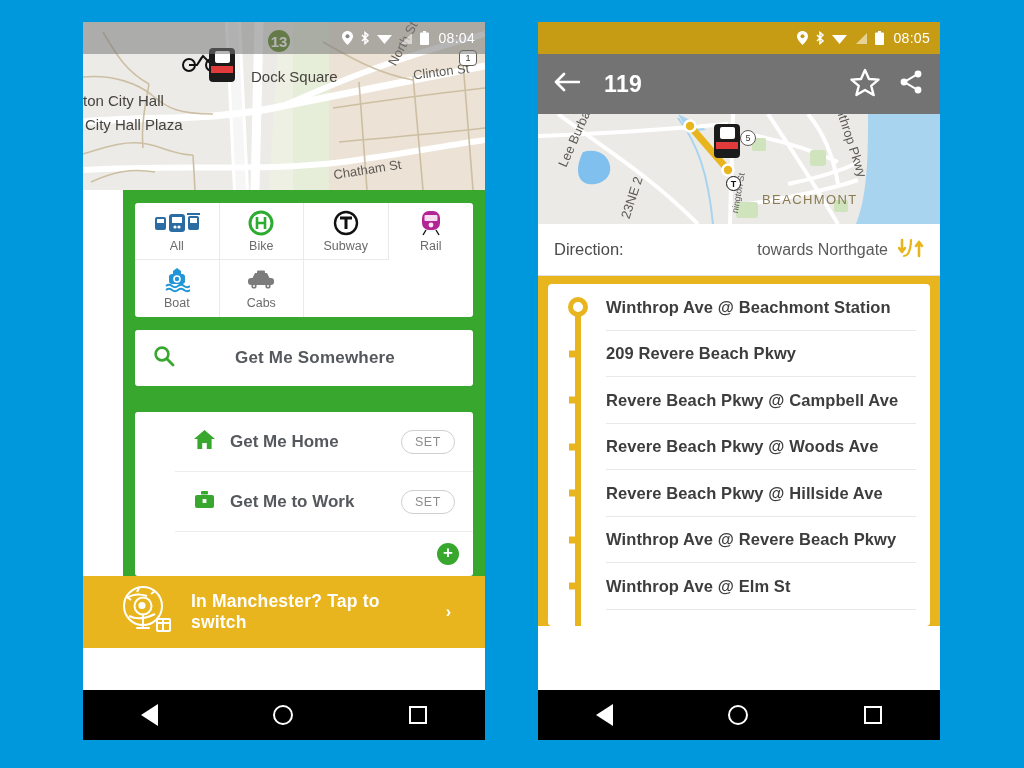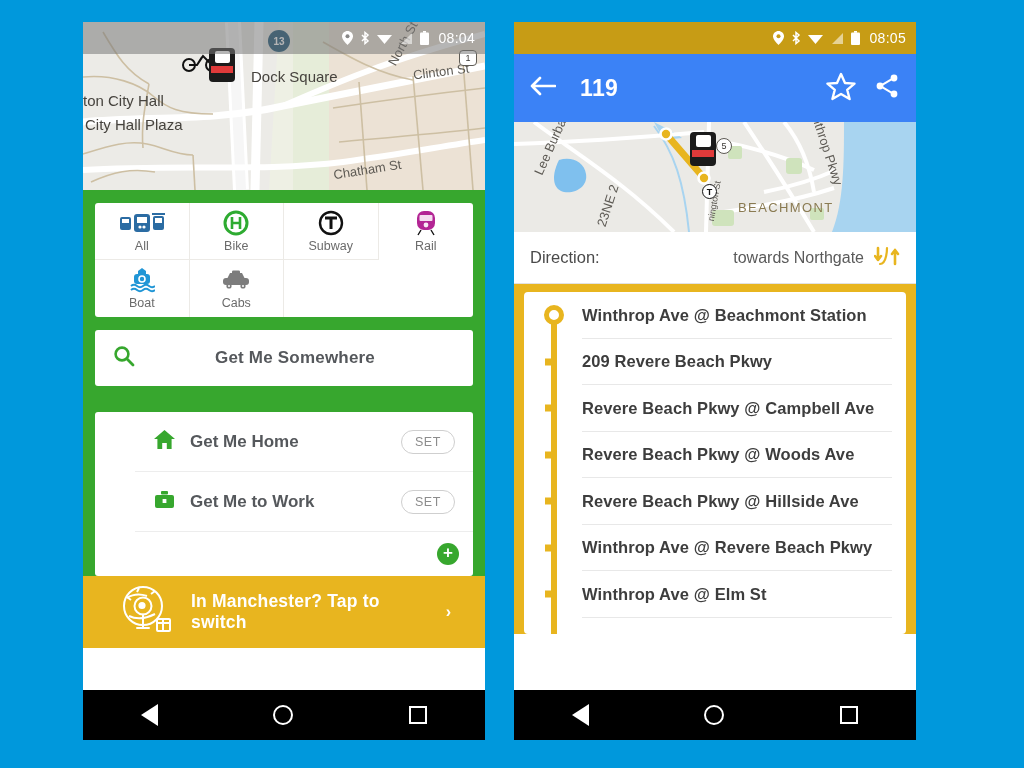--- a/index.html
+++ b/index.html
@@ -7,21 +7,21 @@
     width: 1024px; height: 768px;
     background: #0098dc;
     font-family: "Liberation Sans", sans-serif;
     overflow: hidden;
   }
   .stage { position: relative; width: 1024px; height: 768px; }
 
   
   .phone { position: absolute; background: #fff; overflow: hidden; }
   #phone-left  { left: 83px;  top: 22px; width: 402px; height: 718px; }
-  #phone-right { left: 514px; top: 22px; width: 402px; height: 718px; }
+  #phone-right { left: 538px; top: 22px; width: 402px; height: 718px; }
 
   
   .statusbar {
     position: relative; height: 26px; display: flex; align-items: center;
     justify-content: flex-end; gap: 7px; padding: 16px 10px;
     color: #fff; font-size: 13px;
   }
   .statusbar.on-map { background: rgba(120,120,120,.55); }
   .statusbar.on-amber { background: #c79c15; }
   .sb-time { font-size: 14px; letter-spacing: .3px; margin-left: 2px; }
@@ -49,37 +49,37 @@
   .pin { position: absolute; }
   .pin-bus {
     width: 26px; height: 34px; background: #1b1b1b; border-radius: 4px;
     display: flex; flex-direction: column; align-items: center;
     justify-content: flex-start; padding-top: 3px;
   }
   .pin-bus .body { width: 15px; height: 12px; background: #fff; border-radius: 2px; }
   .pin-bus .stripe { width: 22px; height: 7px; background: #e03a3a; margin-top: 3px; }
   .badge-circle {
     position: absolute; width: 22px; height: 22px; border-radius: 50%;
-    background: #0c4a6e; color: #fff; font-size: 10px; font-weight: bold;
+    background: #4d7c0f; color: #fff; font-size: 15px; font-weight: bold;
     display: flex; align-items: center; justify-content: center;
   }
   .badge-shield {
     position: absolute; width: 18px; height: 16px; border-radius: 4px;
     background: #fff; border: 1.6px solid #5e5b55; color: #3a3835;
     font-size: 9px; display: flex; align-items: center; justify-content: center;
   }
   .badge-t {
     position: absolute; width: 15px; height: 15px; border-radius: 50%;
     background: #fff; border: 1.6px solid #111; color: #111;
     font-size: 9px; font-weight: bold;
     display: flex; align-items: center; justify-content: center;
   }
 
   
-  .green-panel { background: #37a72e; padding: 13px 12px 0; }
+  .green-panel { background: #37a72e; padding: 13px 12px 0; margin-left: 40px; }
   .card { background: #fff; border-radius: 3px; }
 
   .mode-grid { display: grid; grid-template-columns: repeat(4,1fr); }
   .mode-cell {
     height: 57px; display: flex; flex-direction: column;
     align-items: center; justify-content: center; gap: 3px;
     border-right: 1px solid #eceae6; border-bottom: 1px solid #eceae6;
   }
   .mode-cell:nth-child(4n) { border-right: none; }
   .mode-cell.row2 { border-bottom: none; }
@@ -116,21 +116,21 @@
   
   .promo {
     background: #e8b51f; height: 72px; display: flex; align-items: center;
     padding: 0 34px; gap: 16px;
   }
   .promo-text { font-size: 17.5px; font-weight: bold; color: #fff; letter-spacing: .2px; }
   .promo-chev { font-size: 16px; color: #fff; font-weight: bold; margin-left: 2px; }
 
   
   .appbar {
-    background: #3b82f6; height: 68px; display: flex; align-items: center;
+    background: #737373; height: 60px; display: flex; align-items: center;
     padding: 0 16px; gap: 18px; color: #fff;
   }
   .appbar-title { flex: 1; font-size: 23px; font-weight: bold; letter-spacing: .4px; margin-left: 6px; }
 
   
   .direction {
     height: 52px; background: #fff; display: flex; align-items: center;
     padding: 0 16px; gap: 10px; border-bottom: 1px solid #e2e2e2;
   }
   .dir-label { font-size: 16.5px; color: #4a4a4a; flex: 1; }

